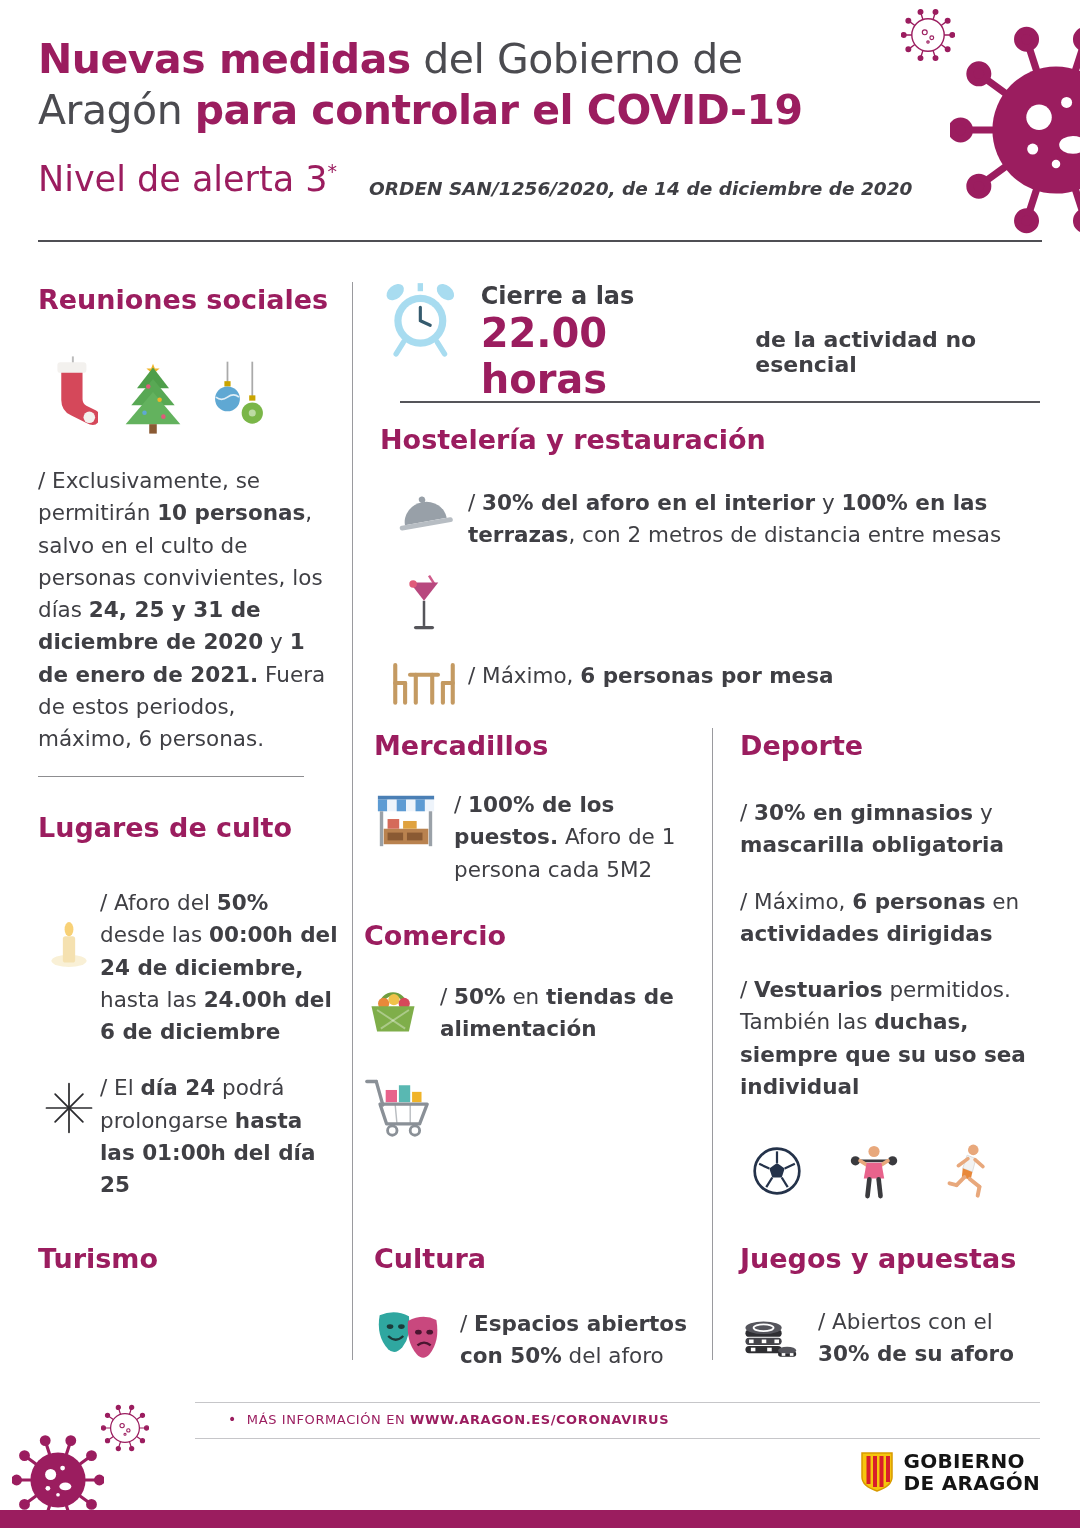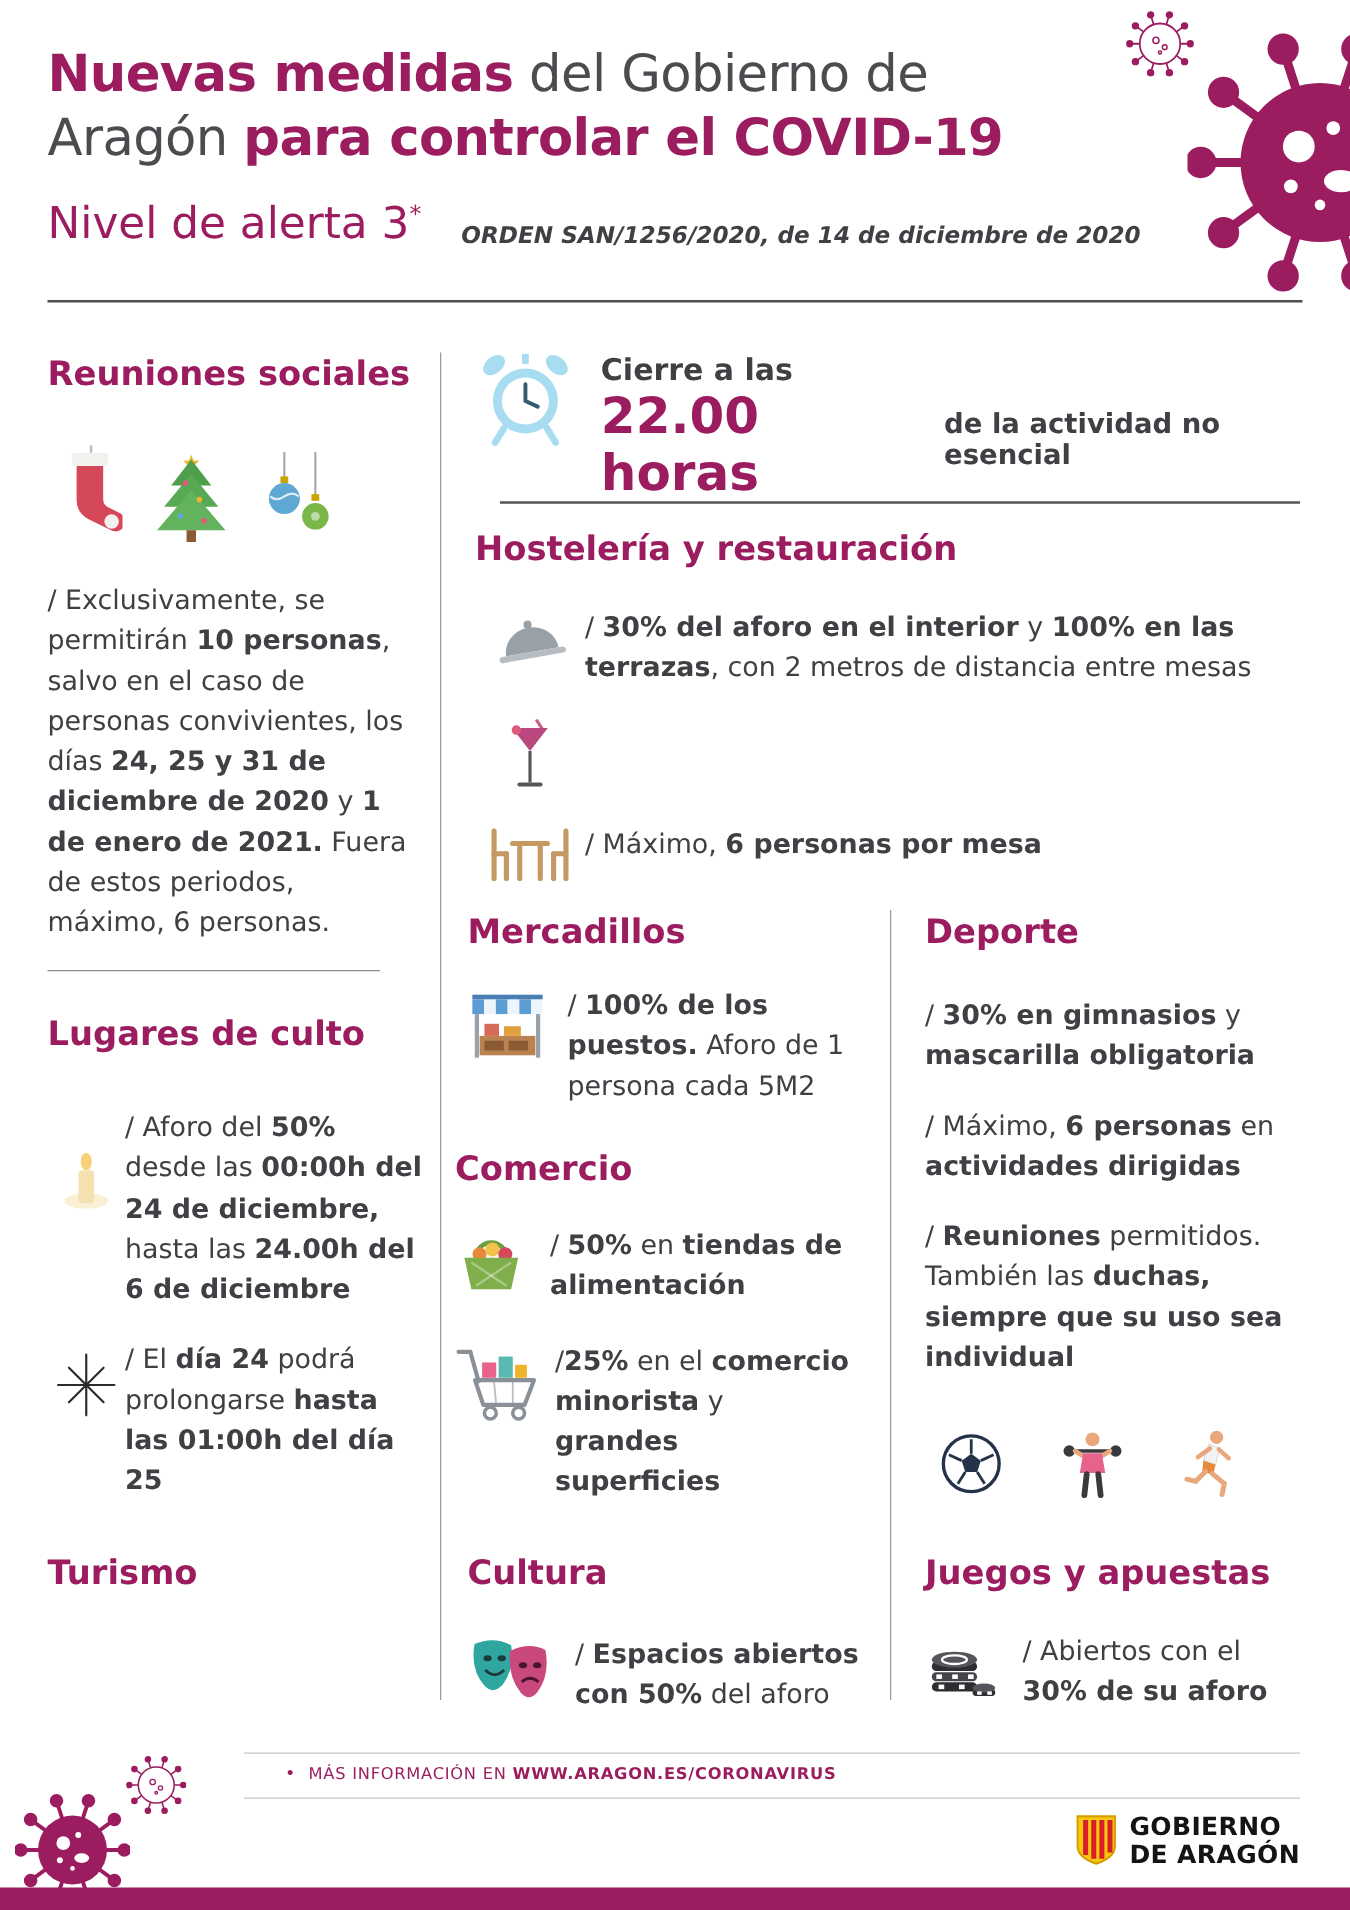--- a/index.html
+++ b/index.html
@@ -204,21 +204,21 @@
         <line x1="22" y1="0" x2="22" y2="24" stroke="#aaa" stroke-width="2"></line>
         <line x1="50" y1="0" x2="50" y2="40" stroke="#aaa" stroke-width="2"></line>
         <rect x="18.5" y="22" width="7" height="6" fill="#c9a400"></rect>
         <circle cx="22" cy="42" r="14" fill="#5fa8d3"></circle>
         <path d="M9 40 q6 5 13 0 q7 -5 13 0" stroke="#fff" stroke-width="2" fill="none" opacity="0.8"></path>
         <rect x="46.5" y="38" width="7" height="6" fill="#c9a400"></rect>
         <circle cx="50" cy="58" r="12" fill="#7ab648"></circle>
         <circle cx="50" cy="58" r="4" fill="#fff" opacity="0.5"></circle>
       </svg>
     </div>
-    <p class="bt" style="margin:0;"><span>/ Exclusivamente, se permitirán </span><span class="b">10 personas</span><span>, salvo en el caso de personas convivientes, los días </span><span class="b">24, 25 y 31 de diciembre de 2020</span><span> y </span><span class="b">1 de enero de 2021.</span><span> Fuera de estos periodos, máximo, 6 personas.</span></p>
+    <p class="bt" style="margin:0;"><span>/ Exclusivamente, se permitirán </span><span class="b">10 personas</span><span>, salvo en el culto de personas convivientes, los días </span><span class="b">24, 25 y 31 de diciembre de 2020</span><span> y </span><span class="b">1 de enero de 2021.</span><span> Fuera de estos periodos, máximo, 6 personas.</span></p>
   </section>
 
   <div id="div-left" class="hdiv"></div>
 
   <section id="sec-culto">
     <h2 class="sh">Lugares de culto</h2>
     <div class="culto-item culto-i1">
       <div class="icol">
         <svg width="44" height="56" viewBox="0 0 50 60" opacity="0.75">
           <ellipse cx="25" cy="48" rx="20" ry="7" fill="#f7ecc9"></ellipse>
@@ -352,21 +352,20 @@
         <line x1="13" y1="7" x2="20" y2="32" stroke="#8a9097" stroke-width="3.5" stroke-linecap="round"></line>
         <rect x="23" y="16" width="12" height="13" fill="#e8638c"></rect>
         <rect x="37" y="11" width="12" height="18" fill="#59b8b2"></rect>
         <rect x="51" y="18" width="10" height="11" fill="#f0b429"></rect>
         <path d="M17 31 h50 l-8 21 h-35 z" fill="none" stroke="#8a9097" stroke-width="3.5" stroke-linejoin="round"></path>
         <line x1="33" y1="31" x2="35" y2="52" stroke="#8a9097" stroke-width="1.5" opacity="0.6"></line>
         <line x1="49" y1="31" x2="49" y2="52" stroke="#8a9097" stroke-width="1.5" opacity="0.6"></line>
         <circle cx="30" cy="59" r="5" fill="#ffffff" stroke="#8a9097" stroke-width="3"></circle>
         <circle cx="54" cy="59" r="5" fill="#ffffff" stroke="#8a9097" stroke-width="3"></circle>
       </svg>
-      <p class="bt" style="margin:0;"><span>/</span><span class="b">25%</span><span> en el </span><span class="b">comercio minorista</span><span> y </span><span class="b">grandes superficies</span></p>
     </div>
   </section>
 
   <section id="sec-cultura">
     <h2 class="sh">Cultura</h2>
     <div class="cult-item">
       <svg width="68" height="56" viewBox="0 0 72 56">
         <path d="M6 6 q16 -7 31 1 q3 20 -7 33 q-8 9 -15 2 q-13 -14 -9 -36 z" fill="#2fa7a0"></path>
         <ellipse cx="17" cy="18" rx="3.5" ry="2.5" fill="#1c3b3a"></ellipse>
         <ellipse cx="29" cy="18" rx="3.5" ry="2.5" fill="#1c3b3a"></ellipse>
@@ -377,21 +376,21 @@
         <path d="M46 38 q7 -6 14 0" stroke="#4a1530" stroke-width="2.5" fill="none"></path>
       </svg>
       <p class="bt" style="margin:0;"><span>/ </span><span class="b">Espacios abiertos con 50%</span><span> del aforo</span></p>
     </div>
   </section>
 
   <section id="sec-deporte">
     <h2 class="sh">Deporte</h2>
     <p class="bt dep-item dep-i1" style="margin-bottom:0;"><span>/ </span><span class="b">30% en gimnasios</span><span> y </span><span class="b">mascarilla obligatoria</span></p>
     <p class="bt dep-item" style="margin-bottom:0;"><span>/ Máximo, </span><span class="b">6 personas</span><span> en </span><span class="b">actividades dirigidas</span></p>
-    <p class="bt dep-item" style="margin-bottom:0;"><span>/ </span><span class="b">Reuniones</span><span> permitidos. También las </span><span class="b">duchas, siempre que su uso sea individual</span></p>
+    <p class="bt dep-item" style="margin-bottom:0;"><span>/ </span><span class="b">Vestuarios</span><span> permitidos. También las </span><span class="b">duchas, siempre que su uso sea individual</span></p>
     <div class="sports-row">
       <svg width="50" height="50" viewBox="0 0 56 56">
         <circle cx="28" cy="28" r="25" fill="#ffffff" stroke="#24324a" stroke-width="3"></circle>
         <polygon points="28,19 36.6,25.2 33.3,35.3 22.7,35.3 19.4,25.2" fill="#24324a"></polygon>
         <g stroke="#24324a" stroke-width="2.5">
           <line x1="28" y1="19" x2="28" y2="6"></line>
           <line x1="36.6" y1="25.2" x2="48" y2="20"></line>
           <line x1="33.3" y1="35.3" x2="40" y2="46"></line>
           <line x1="22.7" y1="35.3" x2="16" y2="46"></line>
           <line x1="19.4" y1="25.2" x2="8" y2="20"></line>

